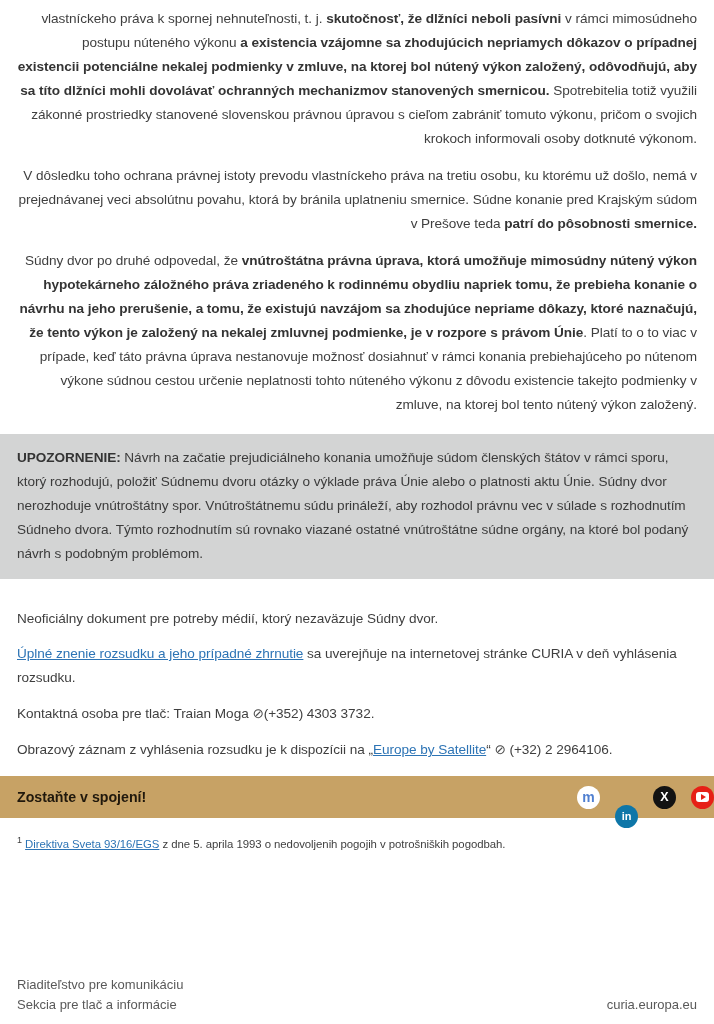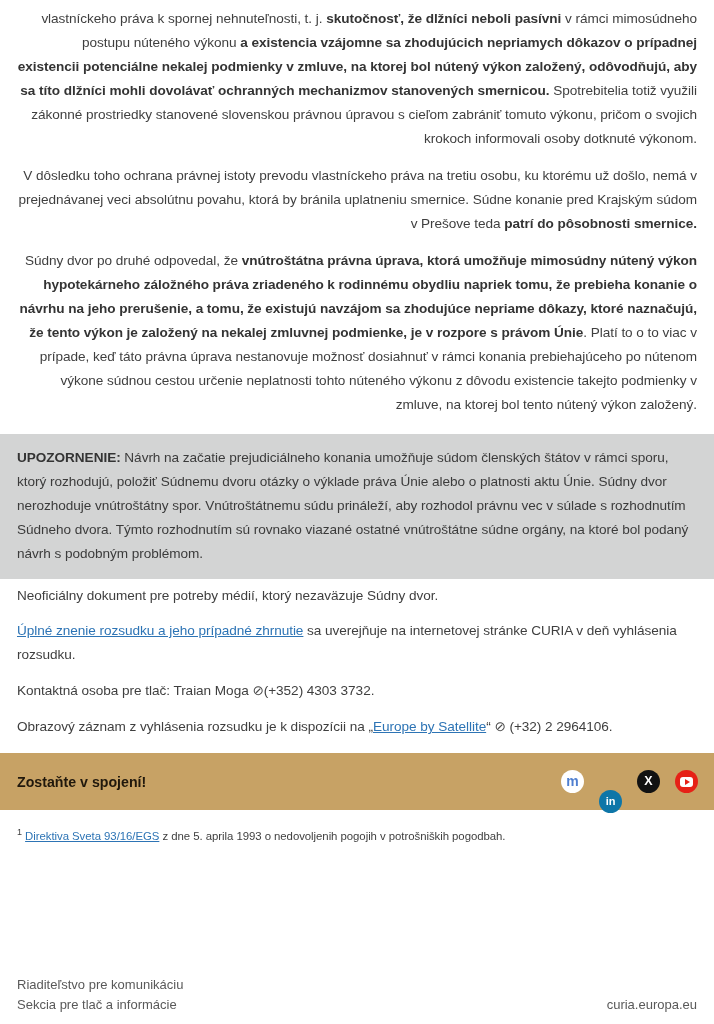--- a/index.html
+++ b/index.html
@@ -24,28 +24,28 @@
   .phone { font-family: "DejaVu Sans", sans-serif; color: #4a4a4a; }
   sup { font-size: 9px; line-height: 0; vertical-align: super; }
 
   .notice {
     background: #d3d4d4;
     margin: 17px -17px 0 -17px;
     padding: 12px 17px 13px 17px;
     color: #3b3b3b;
   }
 
-  .notes { margin-top: 5px; }
+  .notes { margin-top: 28px; }
   .note { margin: 0 0 11px 0; }
 
   .band {
     background: #c7a265;
     margin: 14px -17px 0 -17px;
-    height: 57px;
-    padding: 0 16px 0 17px;
+    height: 42px;
+    padding: 0 0 0 17px;
     display: flex;
     align-items: center;
     justify-content: space-between;
   }
   .band-label { font-weight: bold; color: #20180c; font-size: 14.2px; letter-spacing: 0; }
   .socials { display: flex; align-items: center; gap: 15px; }
   .soc {
     width: 23px; height: 23px;
     border-radius: 50%;
     display: inline-flex;

